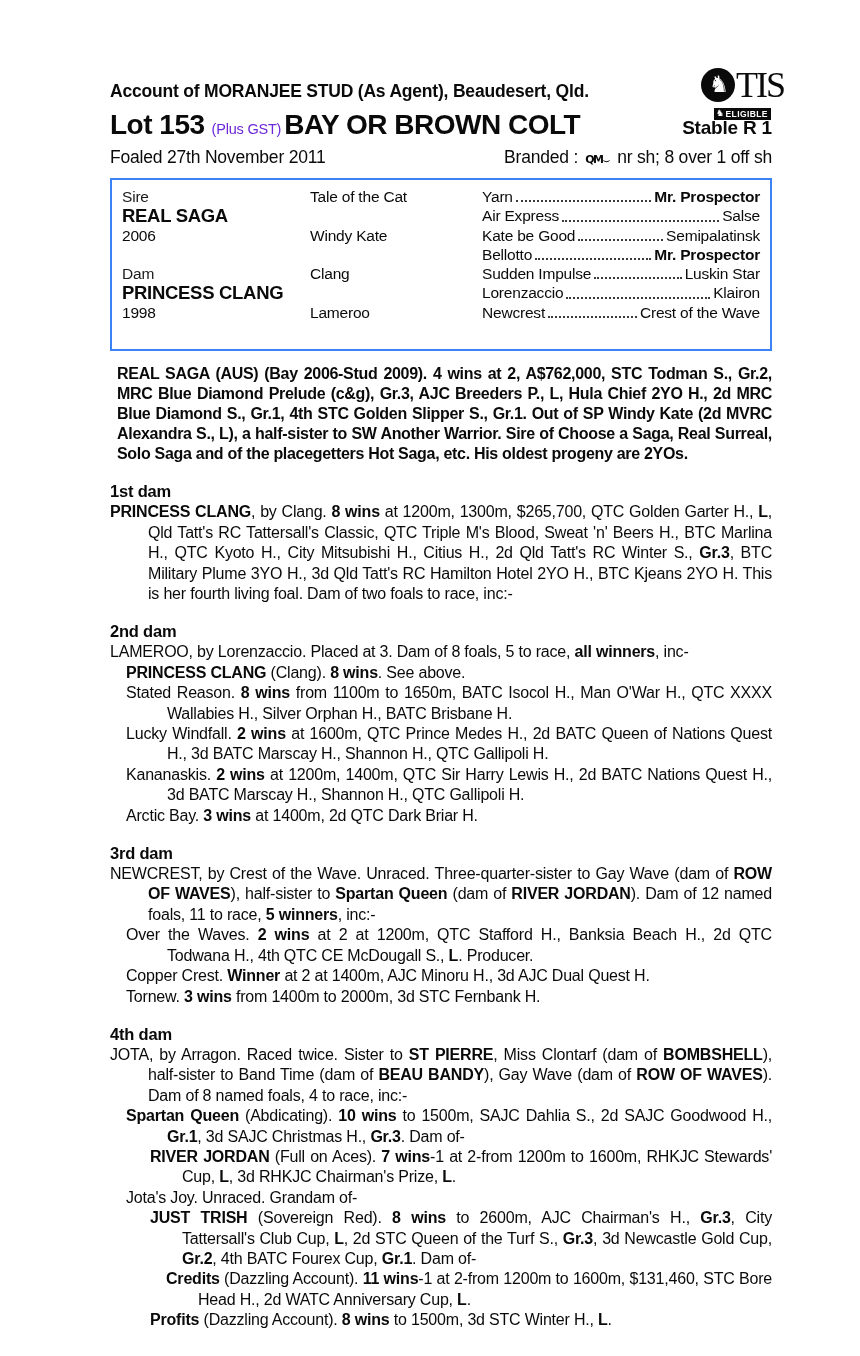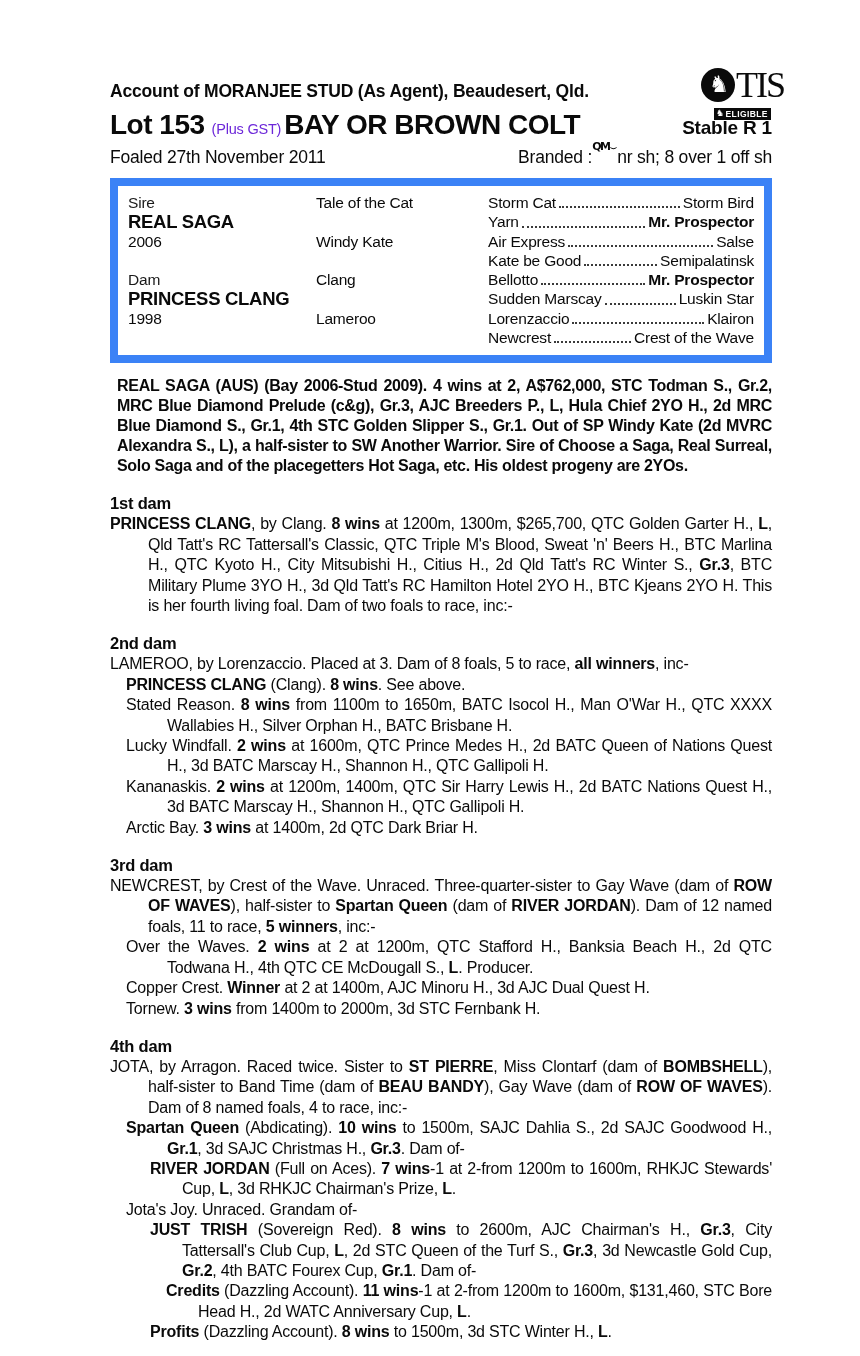--- a/index.html
+++ b/index.html
@@ -20,27 +20,27 @@
   .qtis-badge{position:relative;margin-top:-7px;margin-left:26px;background:#0a0a0a;color:#fff;font-size:8.5px;font-weight:bold;letter-spacing:0.4px;padding:1px 3px 1px 2px;display:inline-flex;align-items:center;gap:1px;}
   .qtis-badge .horse-sm{font-family:"DejaVu Sans",sans-serif;font-size:9px;line-height:1;}
 
   .lot-line{display:flex;align-items:baseline;margin-top:7px;white-space:nowrap;justify-content:center;}
   .lot-number{font-size:28px;font-weight:bold;letter-spacing:-0.5px;}
   .gst{font-size:14.5px;margin:0 3px 0 7px;color:#6d28d9;}
   .horse-title{font-size:28px;font-weight:bold;letter-spacing:-0.5px;}
   .stable{margin-left:auto;font-size:19px;font-weight:bold;}
 
   .foaled-line{display:flex;align-items:baseline;margin-top:5px;font-size:17.5px;line-height:22px;}
-  .branded-group{margin-left:auto;display:flex;align-items:flex-start;}
+  .branded-group{margin-left:auto;display:flex;align-items:flex-end;gap:7px;}
   .brand-mark{display:inline-flex;flex-direction:row;align-items:center;transform:translateY(-4px);font-family:"DejaVu Sans",sans-serif;}
   .brand-mark .bm-top{font-size:11px;font-weight:bold;line-height:9px;letter-spacing:-1.5px;}
   .brand-mark .bm-bot{font-size:12px;line-height:8px;}
 
   
-  .ped-table{border:8px solid #3b82f6;margin-top:10px;display:flex;padding:7px 10px 8px 10px;font-size:15.5px;}
+  .ped-table{border:2px solid #3b82f6;margin-top:10px;display:flex;padding:7px 10px 8px 10px;font-size:15.5px;}
   .ped-col1{width:188px;flex:none;}
   .ped-col2{width:172px;flex:none;}
   .ped-col3{flex:1;min-width:0;}
   .ped-cell{height:19.3px;line-height:19.3px;white-space:nowrap;}
   .ped-cell.label{color:#1a1a1a;}
   .ped-cell.name{font-weight:bold;font-size:18.5px;letter-spacing:-0.3px;}
   .anc-row{height:19.3px;display:flex;align-items:baseline;line-height:19.3px;}
   .anc-l,.anc-r{white-space:nowrap;}
   .anc-r.b{font-weight:bold;}
   .leader{flex:1;border-bottom:2px dotted #3a3a3a;margin:0 3px;align-self:flex-end;margin-bottom:4px;min-width:10px;}
@@ -113,46 +113,41 @@
         <div class="ped-cell"></div>
         <div class="ped-cell">Windy Kate</div>
         <div class="ped-cell"></div>
         <div class="ped-cell">Clang</div>
         <div class="ped-cell"></div>
         <div class="ped-cell">Lameroo</div>
         <div class="ped-cell"></div>
       </div>
     <div class="ped-col3">
         <div class="anc-row">
-          <span class="anc-l">Storm Cat</span>
-          <span class="leader"></span>
-          <span class="anc-r">Storm Bird</span>
-        </div>
-        <div class="anc-row">
           <span class="anc-l">Yarn</span>
           <span class="leader"></span>
           <span class="anc-r b">Mr. Prospector</span>
         </div>
         <div class="anc-row">
           <span class="anc-l">Air Express</span>
           <span class="leader"></span>
           <span class="anc-r">Salse</span>
         </div>
         <div class="anc-row">
           <span class="anc-l">Kate be Good</span>
           <span class="leader"></span>
           <span class="anc-r">Semipalatinsk</span>
         </div>
         <div class="anc-row">
           <span class="anc-l">Bellotto</span>
           <span class="leader"></span>
           <span class="anc-r b">Mr. Prospector</span>
         </div>
         <div class="anc-row">
-          <span class="anc-l">Sudden Marscay</span>
+          <span class="anc-l">Sudden Impulse</span>
           <span class="leader"></span>
           <span class="anc-r">Luskin Star</span>
         </div>
         <div class="anc-row">
           <span class="anc-l">Lorenzaccio</span>
           <span class="leader"></span>
           <span class="anc-r">Klairon</span>
         </div>
         <div class="anc-row">
           <span class="anc-l">Newcrest</span>

